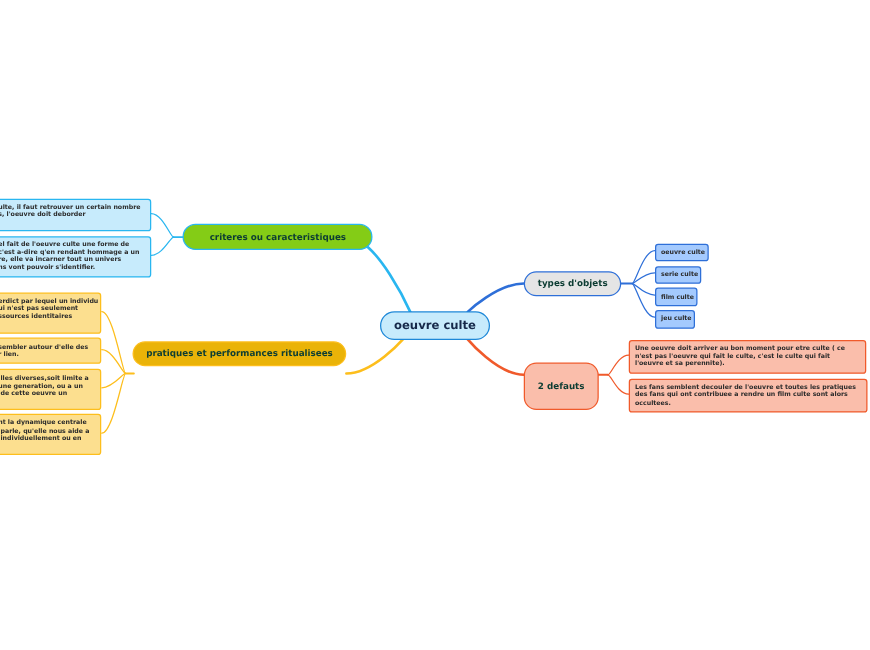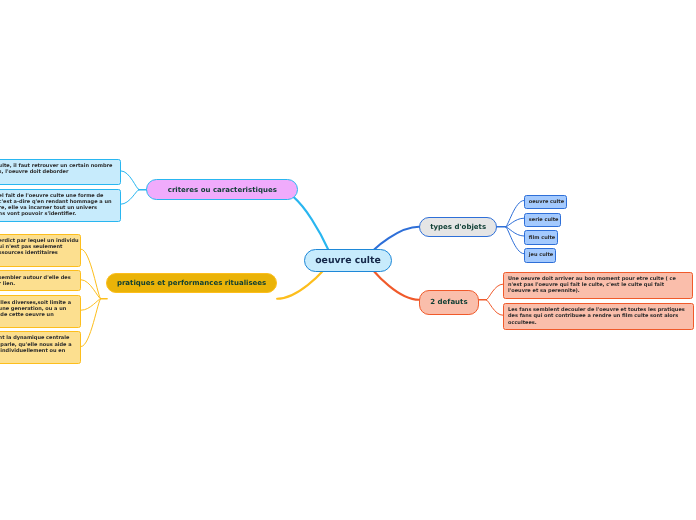--- a/index.html
+++ b/index.html
@@ -39,21 +39,21 @@
       <line x1="107.1" y1="298.75" x2="100.5" y2="298.75" stroke="#fdbe1c" stroke-width="1.5" stroke-linecap="round"></line>
       <path d="M100.5,298.75 C98.1,298.75 90.39999999999999,249.2 81.39999999999999,249.2" fill="none" stroke="#fdbe1c" stroke-width="1" stroke-linecap="round" stroke-linejoin="round"></path>
       <path d="M100.5,298.75 C98.1,298.75 90.39999999999999,279.75 81.39999999999999,279.75" fill="none" stroke="#fdbe1c" stroke-width="1" stroke-linecap="round" stroke-linejoin="round"></path>
       <path d="M100.5,298.75 C98.1,298.75 90.39999999999999,310.2 81.39999999999999,310.2" fill="none" stroke="#fdbe1c" stroke-width="1" stroke-linecap="round" stroke-linejoin="round"></path>
       <path d="M100.5,298.75 C98.1,298.75 90.39999999999999,346.5 81.39999999999999,346.5" fill="none" stroke="#fdbe1c" stroke-width="1" stroke-linecap="round" stroke-linejoin="round"></path>
     </svg>
   <div id="nodes">
       <div class="node" style="left: 304px; top: 249px; width: 88px; height: 23px; background: rgb(199, 235, 252); border: 1.5px solid rgb(30, 136, 216); border-radius: 11.5px; color: rgb(22, 41, 74); font-size: 9.3px;">
         <span>oeuvre culte</span>
       </div>
-      <div class="node" style="left: 146.3px; top: 179.2px; width: 152px; height: 20.9px; background: #f0abfc; border: 1.3px solid rgb(41, 182, 240); border-radius: 10.45px; color: rgb(13, 61, 51); font-size: 7px;">
+      <div class="node" style="left: 146.3px; top: 179.2px; width: 152px; height: 20.9px; background: #84cc16; border: 1.3px solid rgb(41, 182, 240); border-radius: 10.45px; color: rgb(13, 61, 51); font-size: 7px;">
         <span>criteres ou caracteristiques</span>
       </div>
       <div class="leaf" style="left: -6.4px; top: 158.6px; width: 127.4px; background: rgb(199, 235, 252); border: 1px solid rgb(41, 182, 240); border-radius: 2.5px; padding: 3.25px 4px; color: rgb(43, 43, 43); font-size: 5px; line-height: 6.1px;">
         <div class="ln">ulte, il faut retrouver un certain nombre</div>
         <div class="ln">s, l'oeuvre doit deborder</div>
         <div class="ln">&nbsp;</div>
       </div>
       <div class="leaf" style="left: -6.4px; top: 188.8px; width: 127.4px; background: rgb(199, 235, 252); border: 1px solid rgb(41, 182, 240); border-radius: 2.5px; padding: 3.25px 4px; color: rgb(43, 43, 43); font-size: 5px; line-height: 6.1px;">
         <div class="ln">el fait de l'oeuvre culte une forme de</div>
         <div class="ln">c'est a-dire q'en rendant hommage a un</div>
@@ -68,21 +68,21 @@
       </div>
       <div class="leaf" style="left: 523.8px; top: 212.5px; width: 37.2px; background: rgb(164, 202, 254); border: 1px solid rgb(46, 111, 216); border-radius: 2.5px; padding: 3.25px 4px; color: rgb(43, 43, 43); font-size: 5px; line-height: 6.1px;">
         <div class="ln">serie culte</div>
       </div>
       <div class="leaf" style="left: 523.8px; top: 230.3px; width: 33.9px; background: rgb(164, 202, 254); border: 1px solid rgb(46, 111, 216); border-radius: 2.5px; padding: 3.25px 4px; color: rgb(43, 43, 43); font-size: 5px; line-height: 6.1px;">
         <div class="ln">film culte</div>
       </div>
       <div class="leaf" style="left: 523.8px; top: 248px; width: 31.9px; background: rgb(164, 202, 254); border: 1px solid rgb(46, 111, 216); border-radius: 2.5px; padding: 3.25px 4px; color: rgb(43, 43, 43); font-size: 5px; line-height: 6.1px;">
         <div class="ln">jeu culte</div>
       </div>
-      <div class="node" style="left: 419px; top: 289.7px; width: 59.9px; height: 25px; background: rgb(250, 190, 171); border: 1.3px solid rgb(240, 90, 43); border-radius: 10.1px; color: rgb(13, 61, 51); font-size: 7px;">
+      <div class="node" style="left: 419px; top: 289.7px; width: 59.9px; height: 38px; background: rgb(250, 190, 171); border: 1.3px solid rgb(240, 90, 43); border-radius: 10.1px; color: rgb(13, 61, 51); font-size: 7px;">
         <span>2 defauts</span>
       </div>
       <div class="leaf" style="left: 503px; top: 271.9px; width: 190px; background: rgb(250, 190, 171); border: 1px solid rgb(240, 90, 43); border-radius: 2.5px; padding: 3.25px 4px; color: rgb(43, 43, 43); font-size: 5px; line-height: 6.1px;">
         <div class="ln">Une oeuvre doit arriver au bon moment pour etre culte ( ce</div>
         <div class="ln">n'est pas l'oeuvre qui fait le culte, c'est le culte qui fait</div>
         <div class="ln">l'oeuvre et sa perennite).</div>
       </div>
       <div class="leaf" style="left: 503px; top: 303.1px; width: 191px; background: rgb(250, 190, 171); border: 1px solid rgb(240, 90, 43); border-radius: 2.5px; padding: 3.25px 4px; color: rgb(43, 43, 43); font-size: 5px; line-height: 6.1px;">
         <div class="ln">Les fans semblent decouler de l'oeuvre et toutes les pratiques</div>
         <div class="ln">des fans qui ont contribuee a rendre un film culte sont alors</div>

